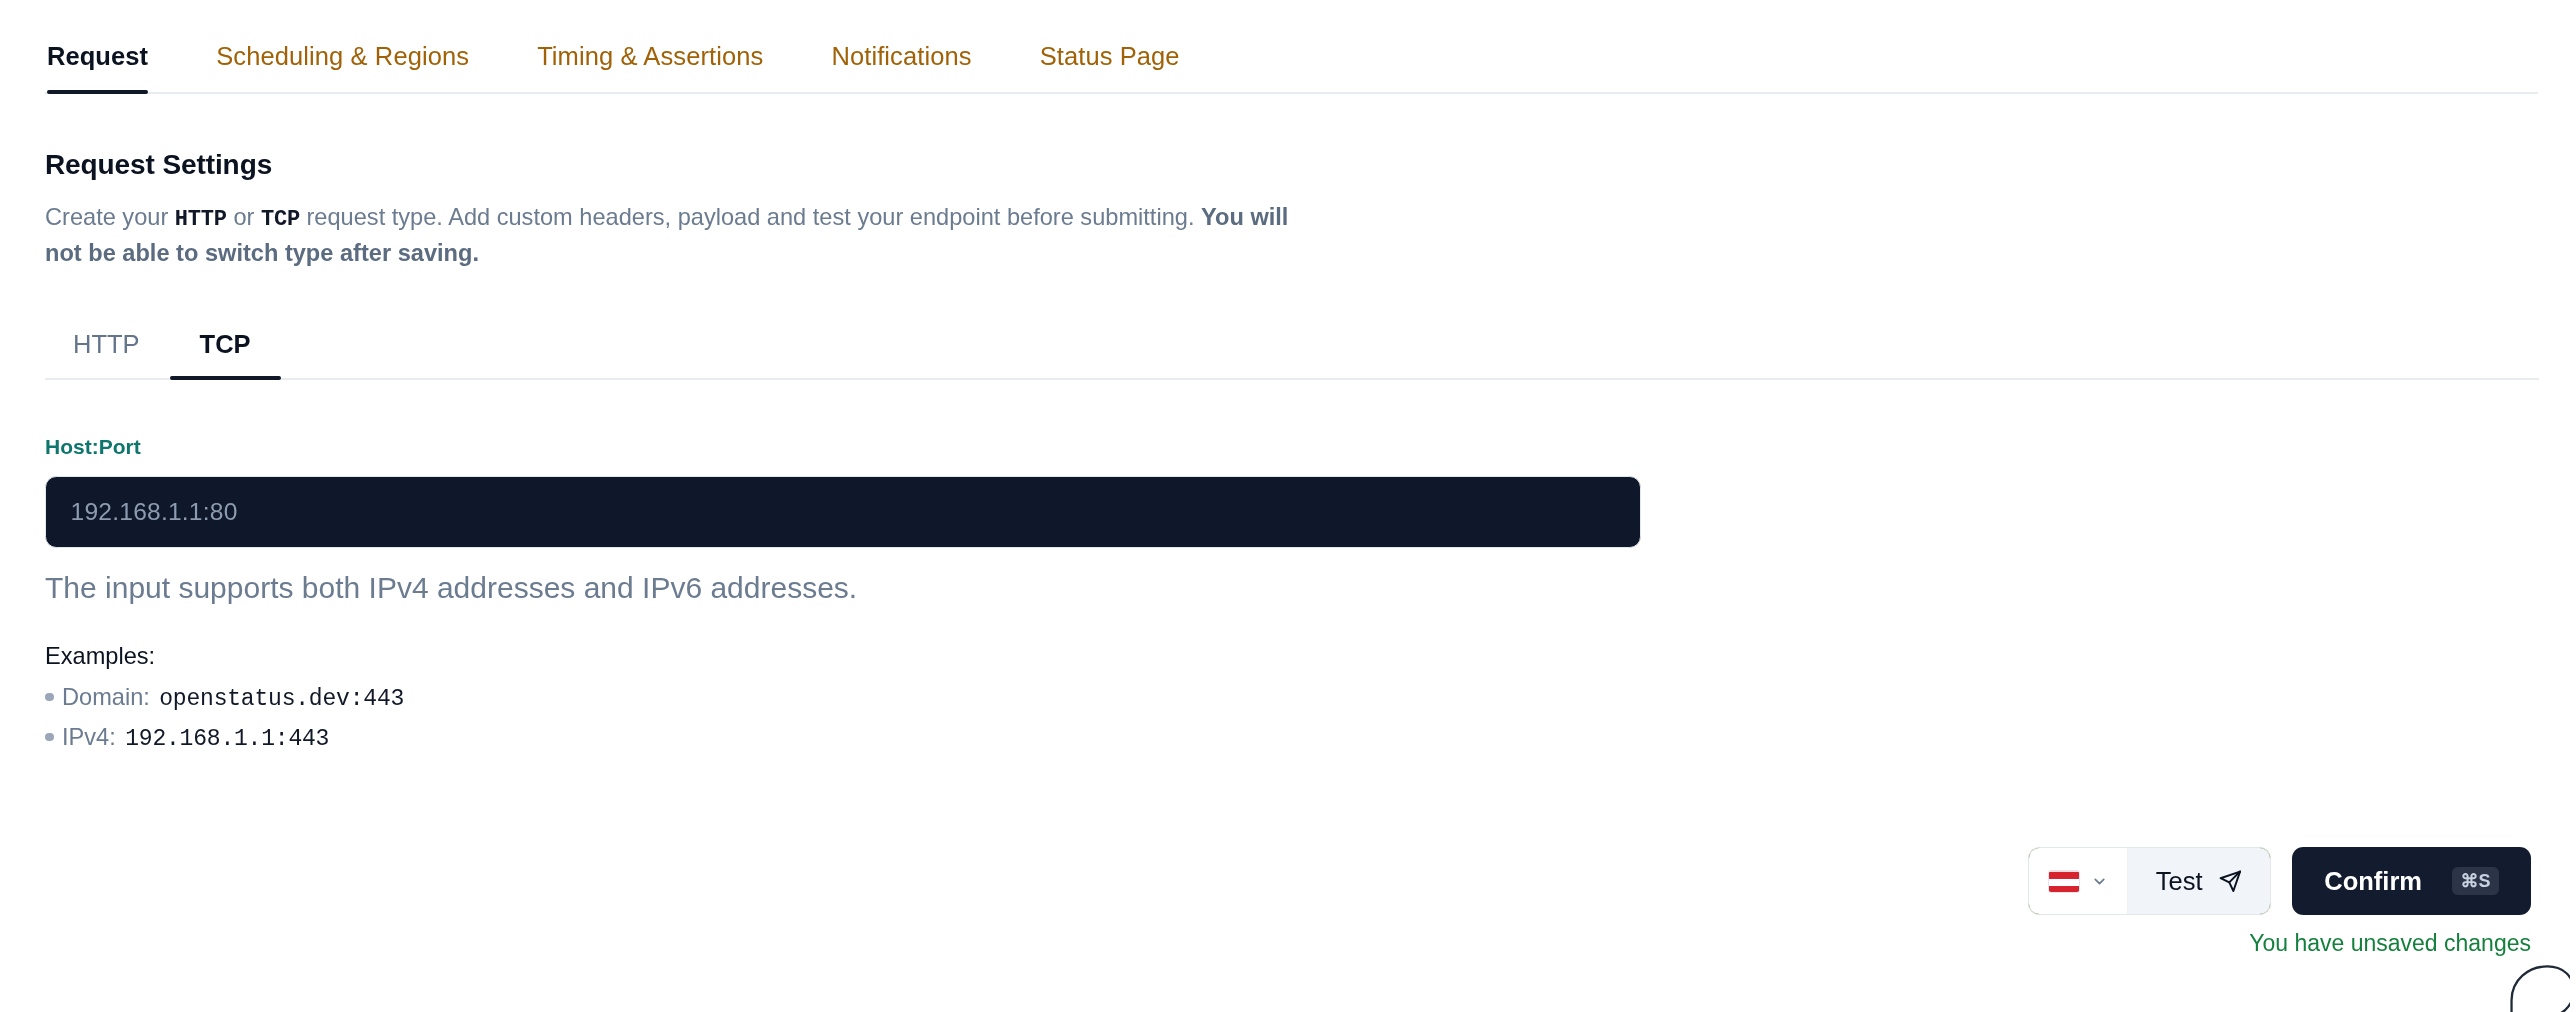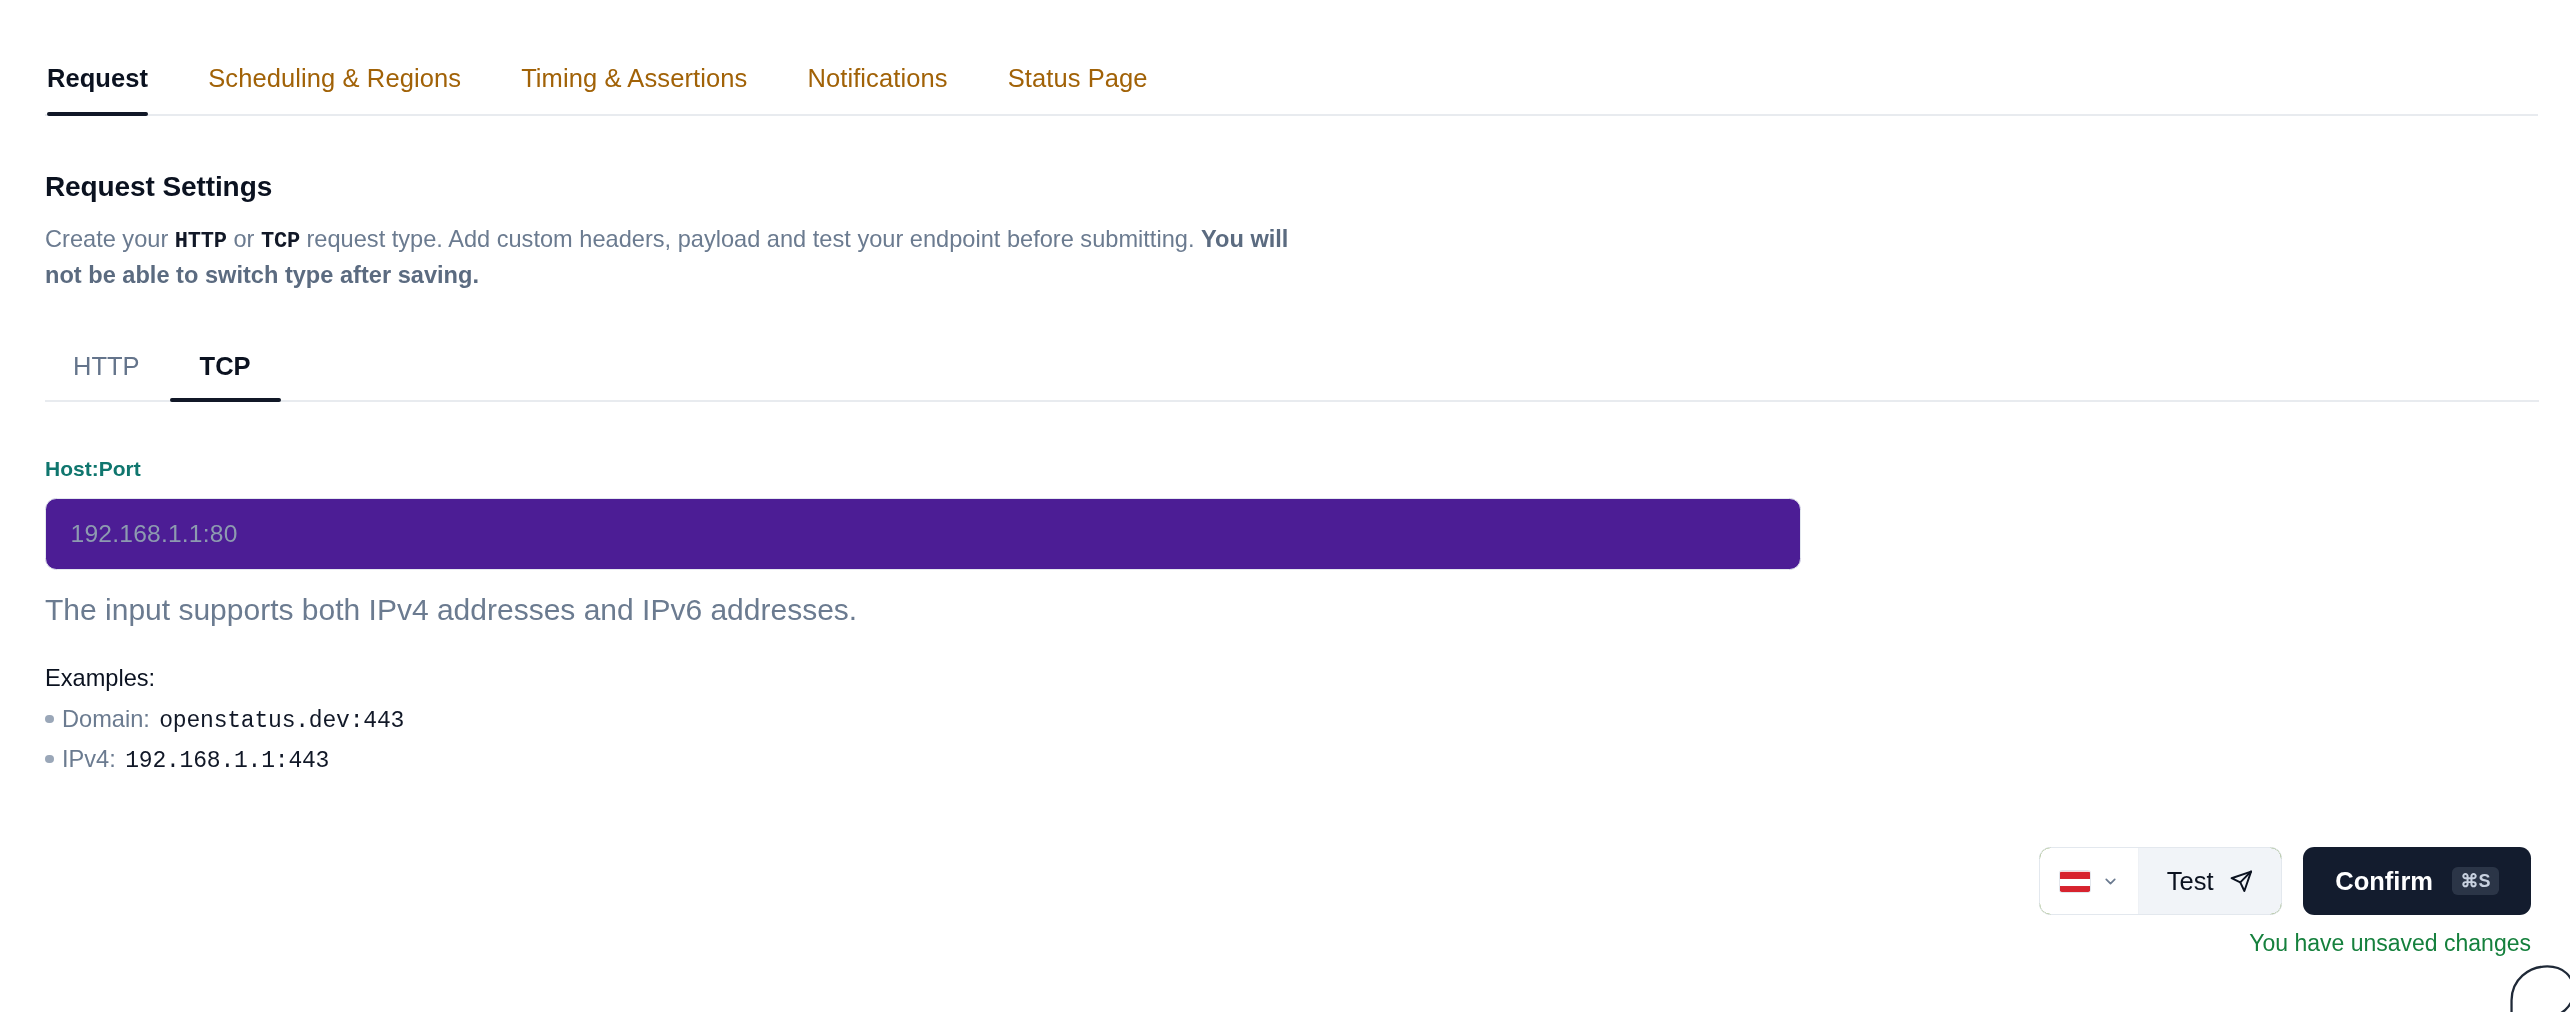--- a/index.html
+++ b/index.html
@@ -16,23 +16,23 @@
     width: 2576px;
     height: 1012px;
     background: #ffffff;
   }
 
   
   .tabbar {
     position: relative;
     display: flex;
     align-items: flex-end;
-    gap: 4px;
+    gap: 12px;
     padding: 0 0 0 45px;
-    height: 116px;
+    height: 94px;
   }
   .tabbar::after {
     content: "";
     position: absolute;
     left: 45px;
     right: 38px;
     bottom: 0;
     height: 1.9px;
     background: #e8ebef;
   }
@@ -134,25 +134,25 @@
 
   
   .field-label {
     margin-top: 55px;
     font-size: 21px;
     font-weight: 700;
     color: #0f766e;
   }
   .input {
     margin-top: 17px;
-    width: 1756px;
+    width: 1596px;
     height: 72px;
     border: 1.9px solid #e3e8ee;
     border-radius: 11.3px;
-    background: #4c1d95;
+    background: #0f172a;
     display: flex;
     align-items: center;
     padding: 0 24.6px;
     cursor: text;
   }
   .input .placeholder {
     font-size: 24.6px;
     color: #8d9bb0;
     letter-spacing: 0.2px;
   }
@@ -252,21 +252,21 @@
     background: #f1f4f8;
     cursor: pointer;
     font-size: 25.5px;
     color: #0b1220;
   }
   .send-icon { width: 24.6px; height: 24.6px; display: block; }
 
   .confirm-btn {
     display: flex;
     align-items: center;
-    gap: 19px;
+    gap: 30px;
     height: 68px;
     padding: 0 32px;
     background: #131c2e;
     color: #ffffff;
     border-radius: 11.3px;
     font-size: 25.5px;
     font-weight: 700;
     cursor: pointer;
   }
   .kbd {

